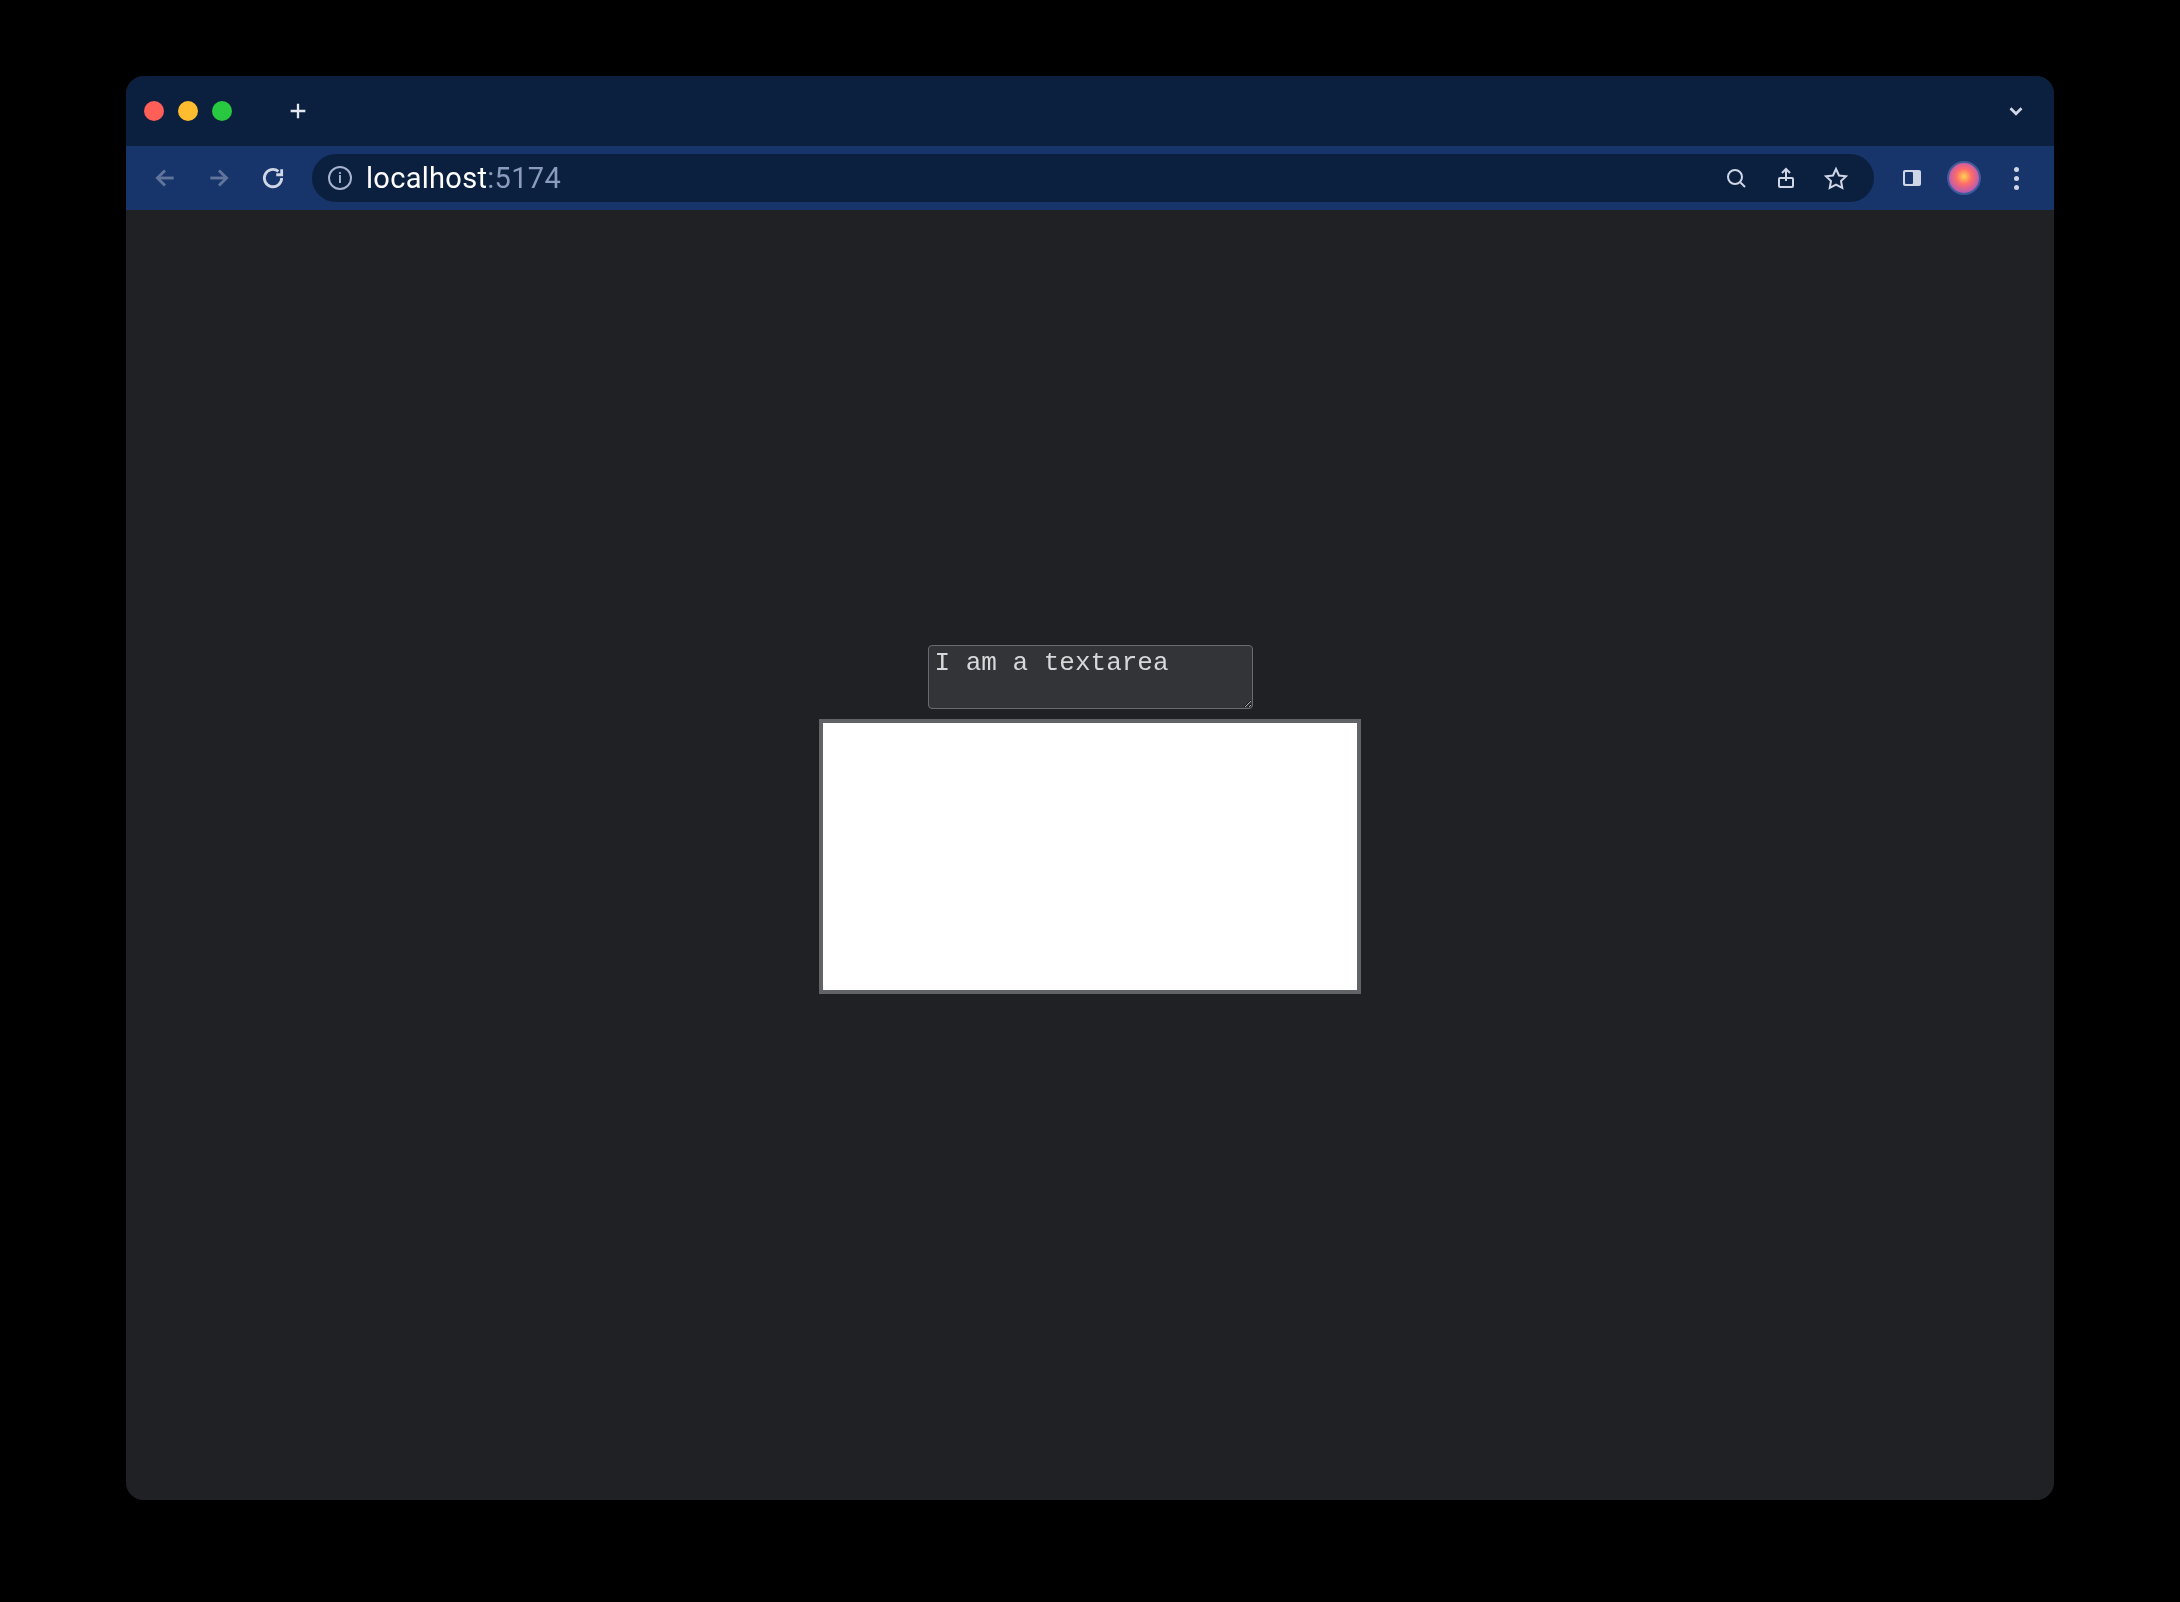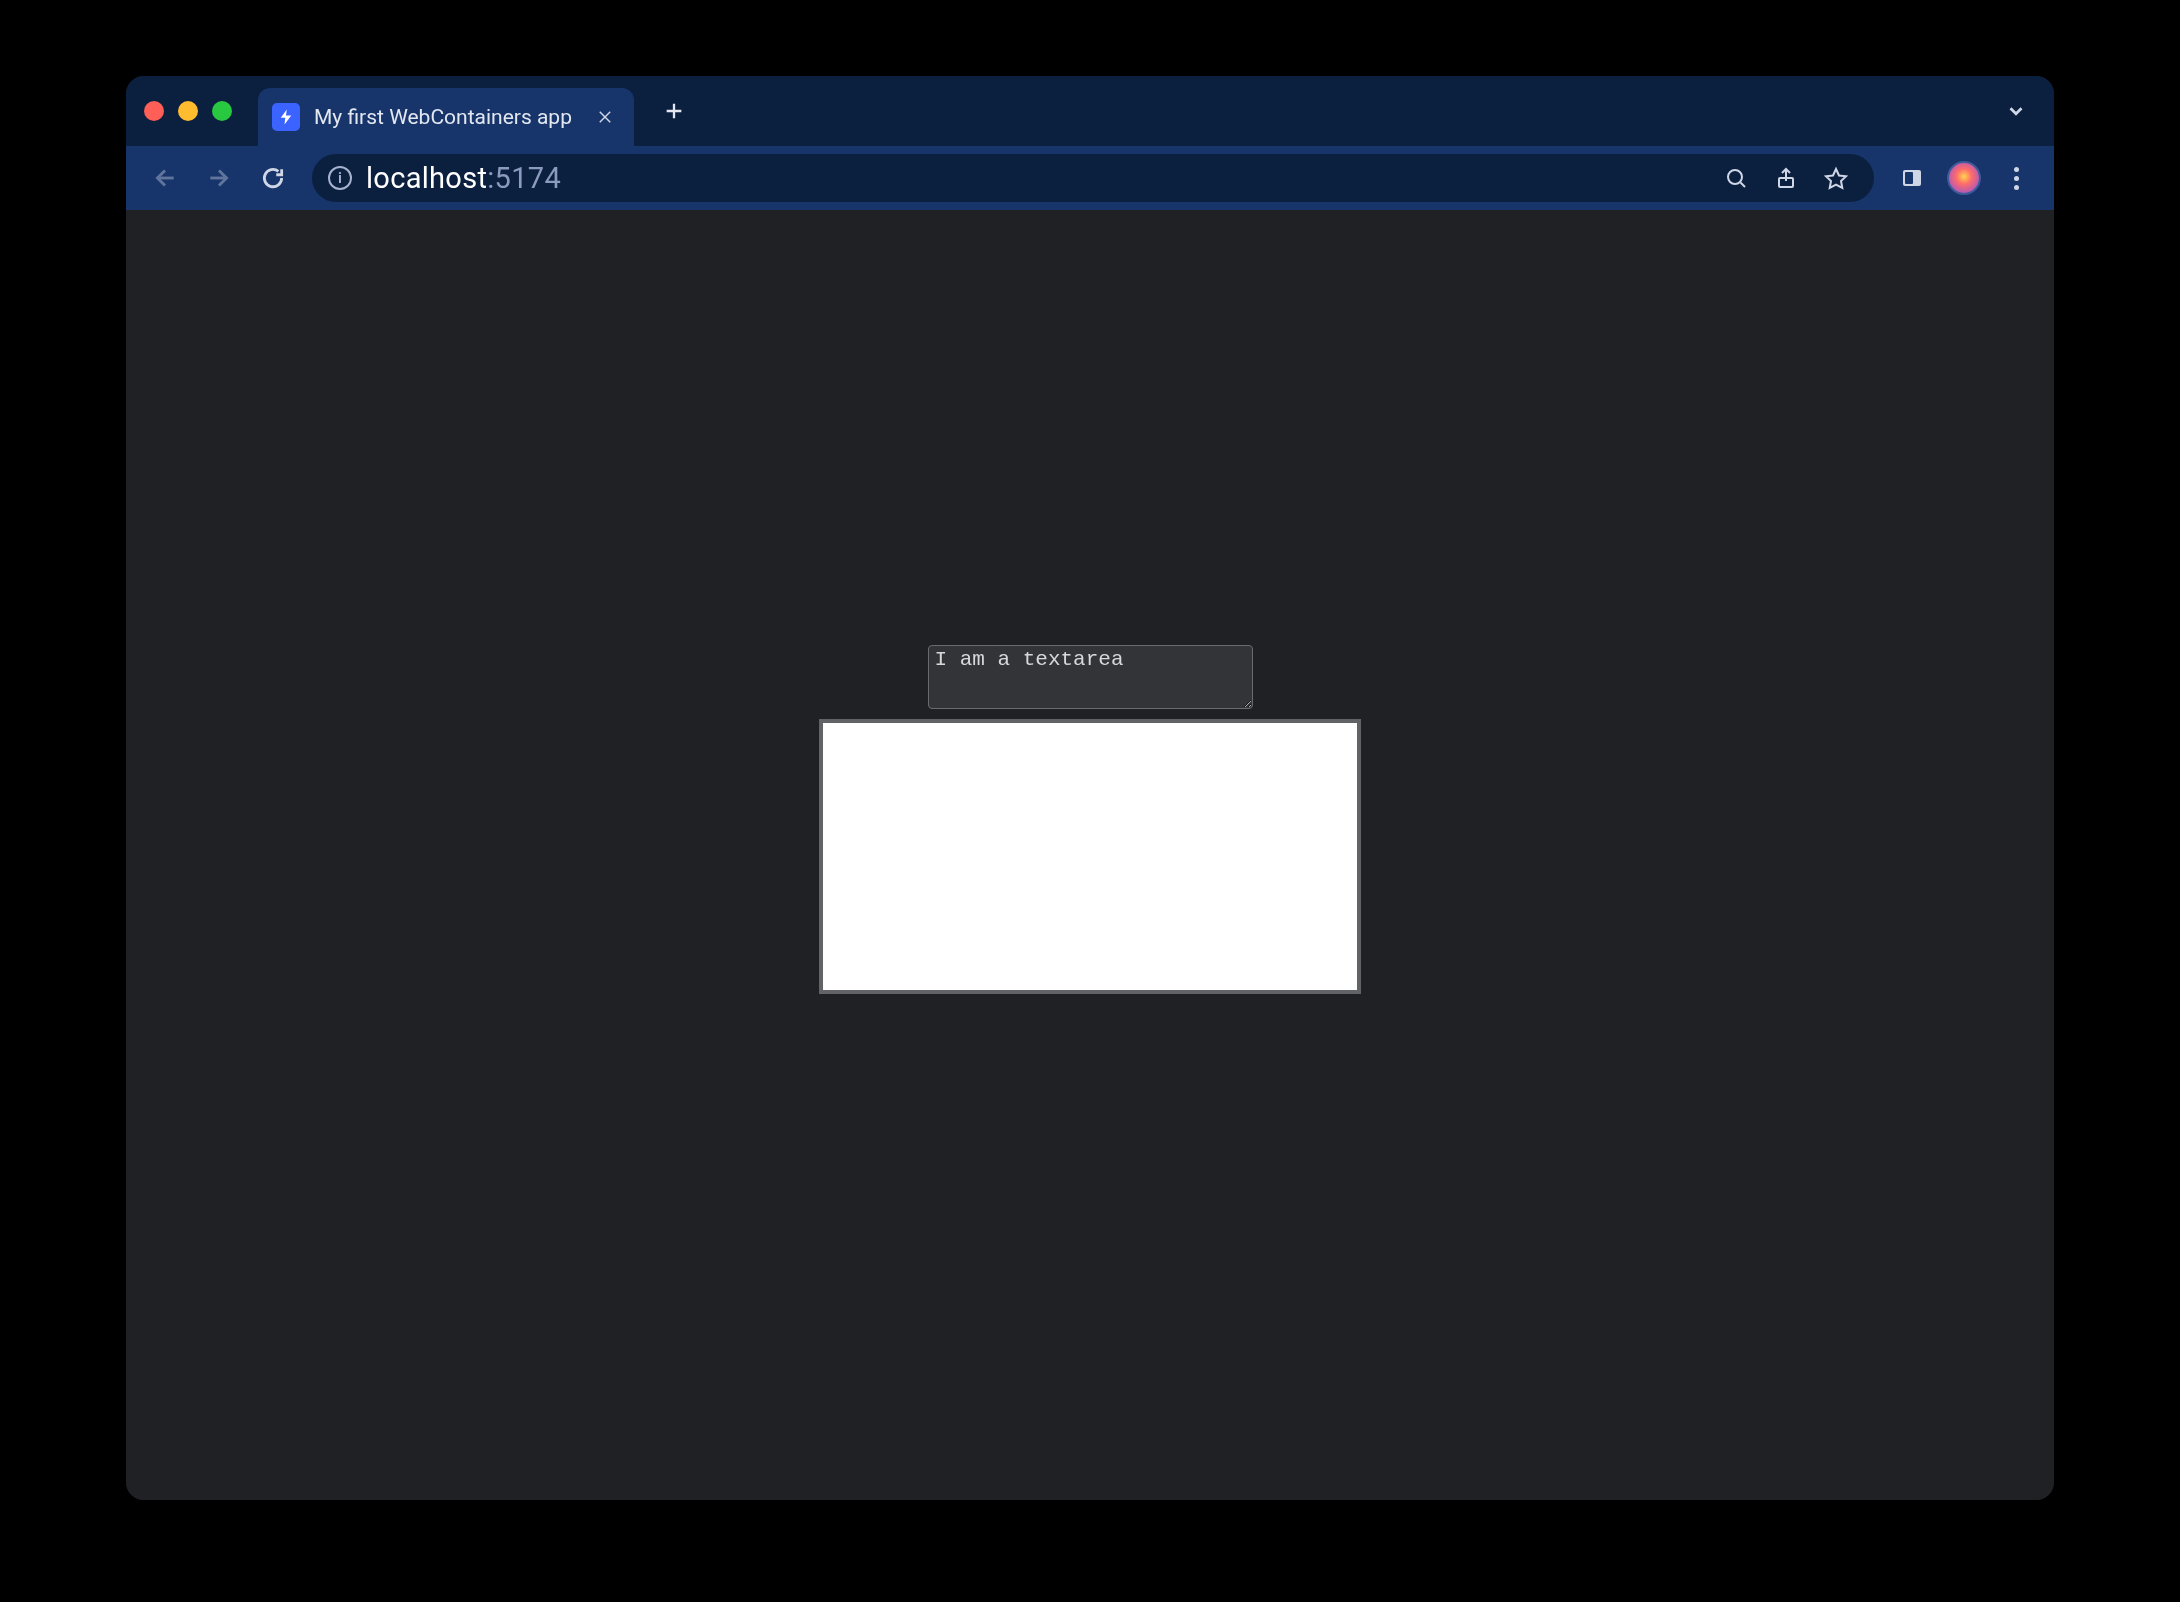--- a/index.html
+++ b/index.html
@@ -205,21 +205,21 @@
       padding-top: 435px;
     }
     .viewport textarea {
       width: 325px;
       height: 64px;
       background: #333438;
       border: 1px solid #6a6b70;
       border-radius: 4px;
       color: #d7d8d9;
       font-family: "Courier New", Courier, monospace;
-      font-size: 21px;
+      font-size: 26px;
       padding: 2px 6px;
       resize: both;
     }
     .iframe-box {
       width: 542px;
       height: 275px;
       background: #ffffff;
       border: 4px solid #626367;
       margin-top: 10px;
     }
@@ -229,34 +229,20 @@
 
 <div class="browser-window">
 
   <div class="tabstrip">
     <div class="traffic">
       <div class="dot red"></div>
       <div class="dot yellow"></div>
       <div class="dot green"></div>
     </div>
 
-    <div class="tab">
-      <div class="tab-favicon">
-        <svg viewBox="0 0 24 24">
-            <path d="M13 2 L5 13 L11 13 L10 22 L19 10 L12 10 Z"></path>
-          </svg>
-      </div>
-      <span class="tab-title">My first WebContainers app</span>
-      <div class="tab-close">
-        <svg viewBox="0 0 24 24">
-            <line x1="5" y1="5" x2="19" y2="19"></line>
-            <line x1="19" y1="5" x2="5" y2="19"></line>
-          </svg>
-      </div>
-    </div>
 
     <div class="newtab">
       <svg viewBox="0 0 24 24">
           <line x1="12" y1="4" x2="12" y2="20"></line>
           <line x1="4" y1="12" x2="20" y2="12"></line>
         </svg>
     </div>
 
     <div class="tabstrip-right">
       <div class="chevron">

